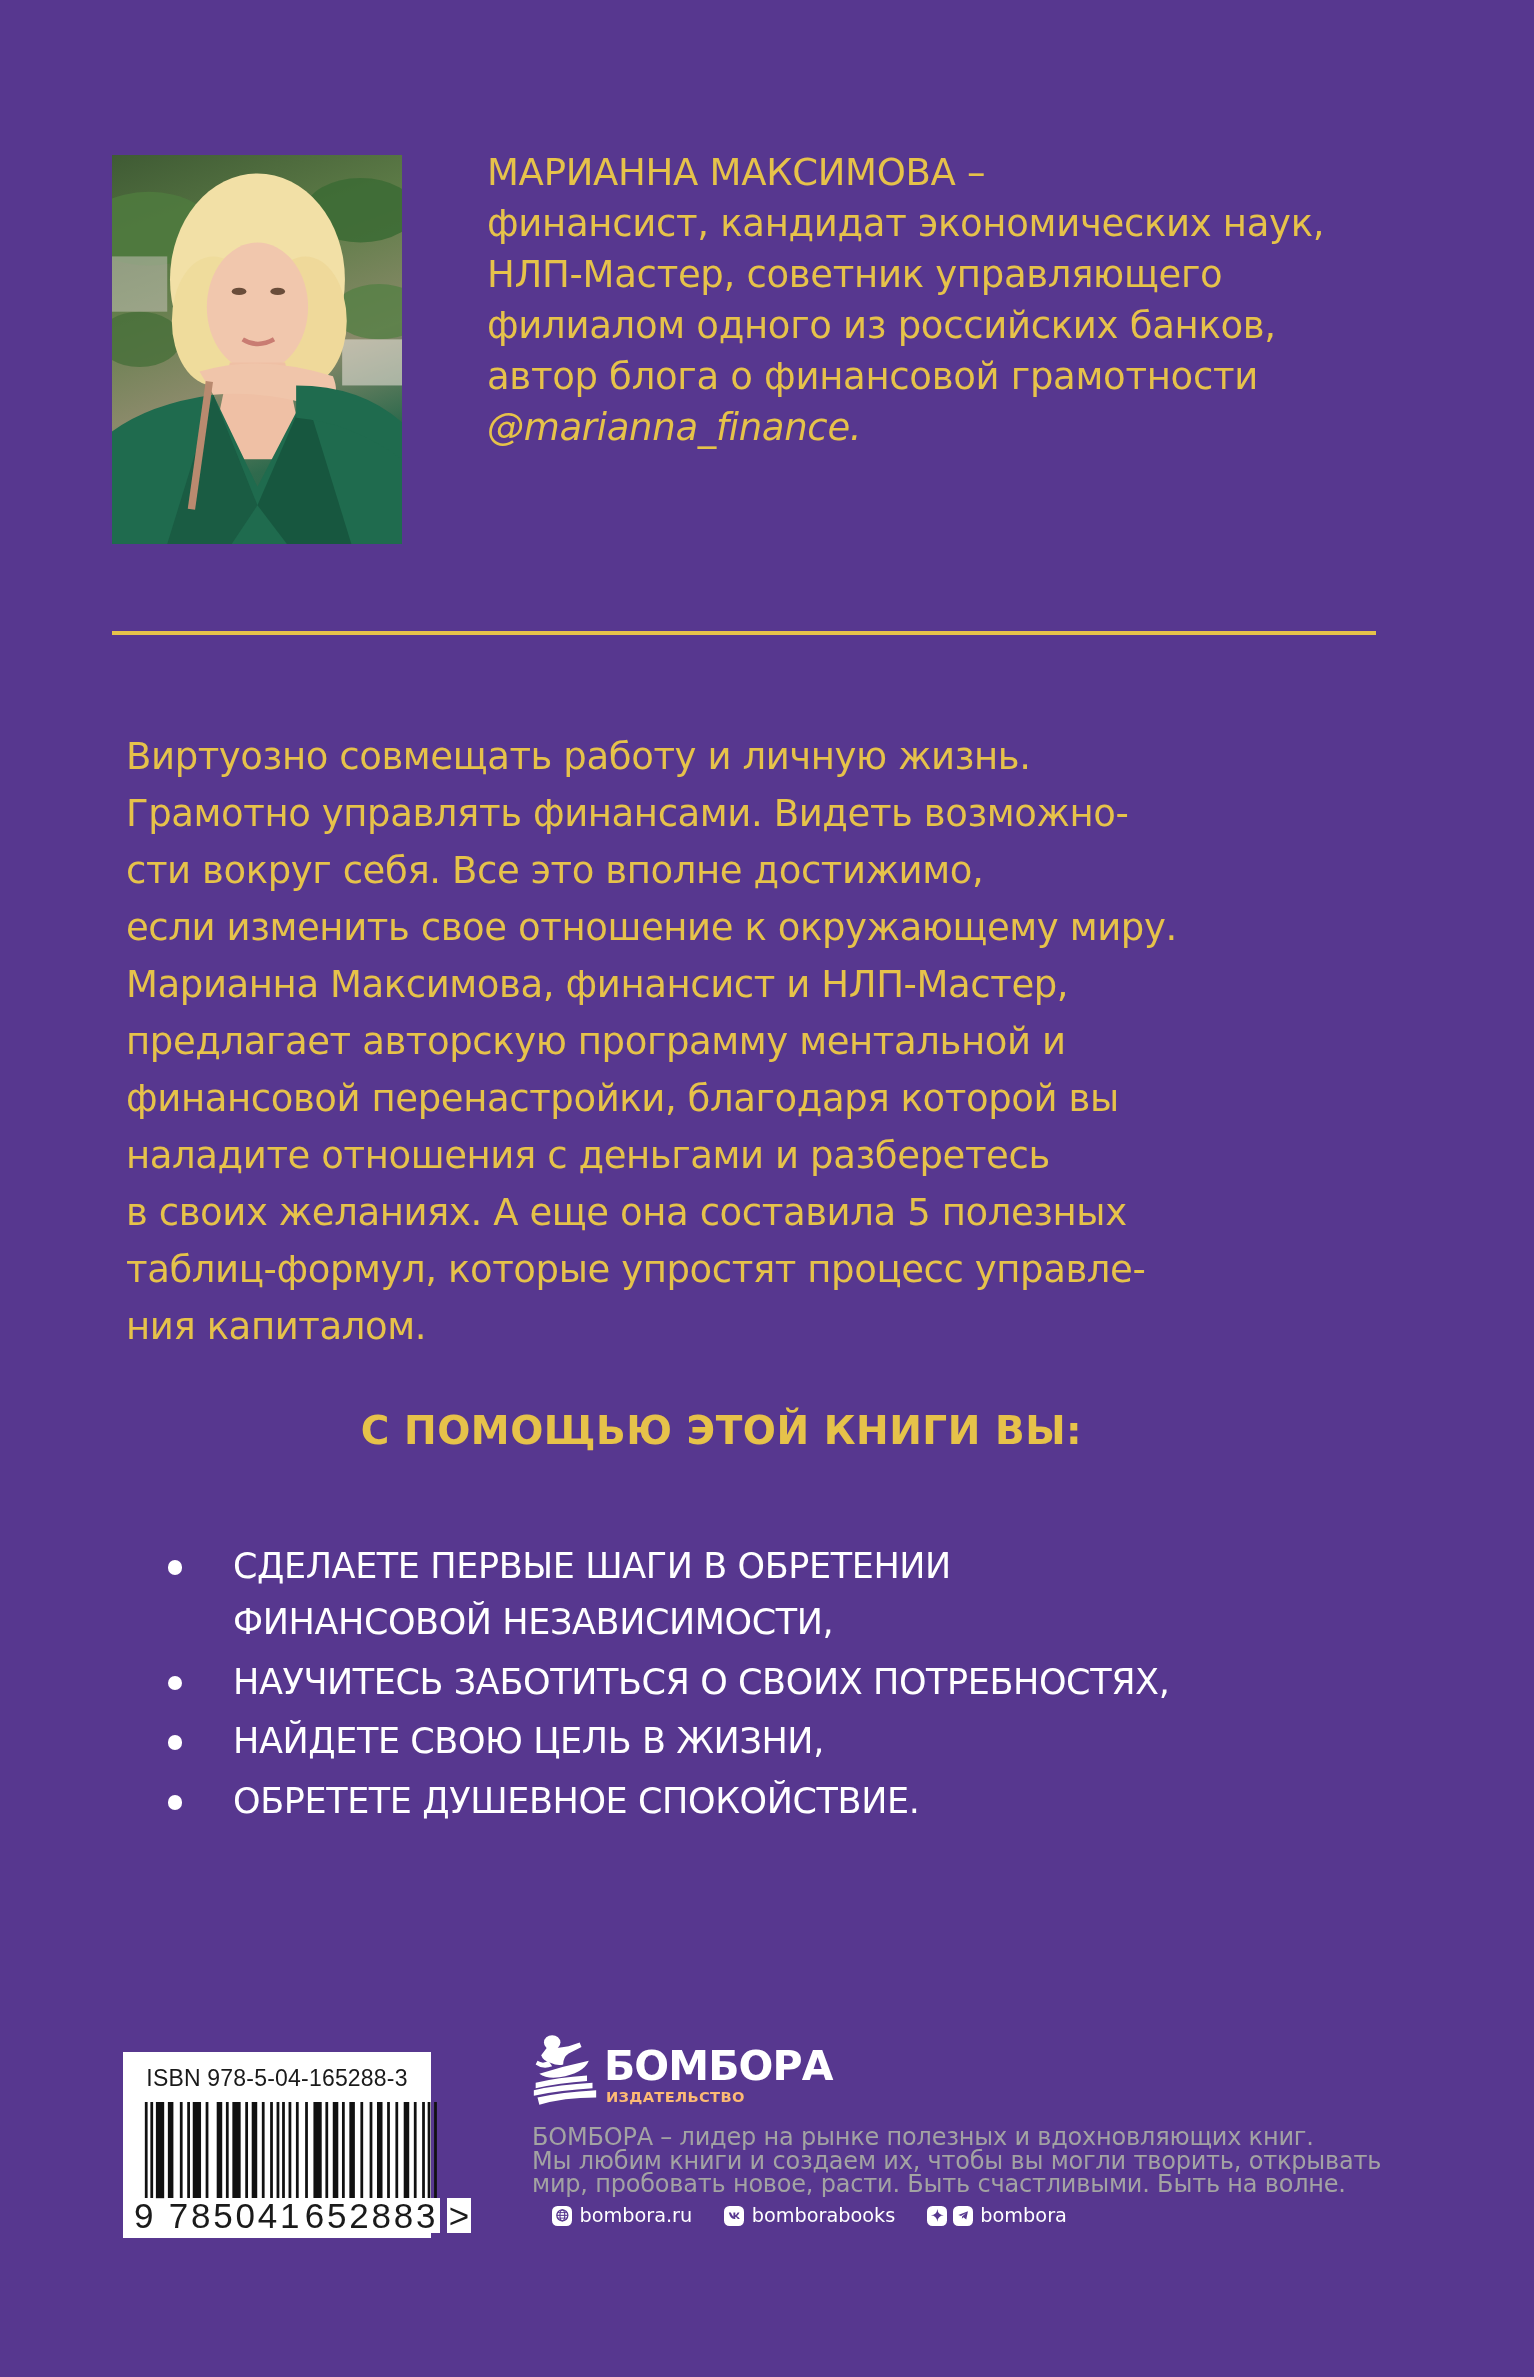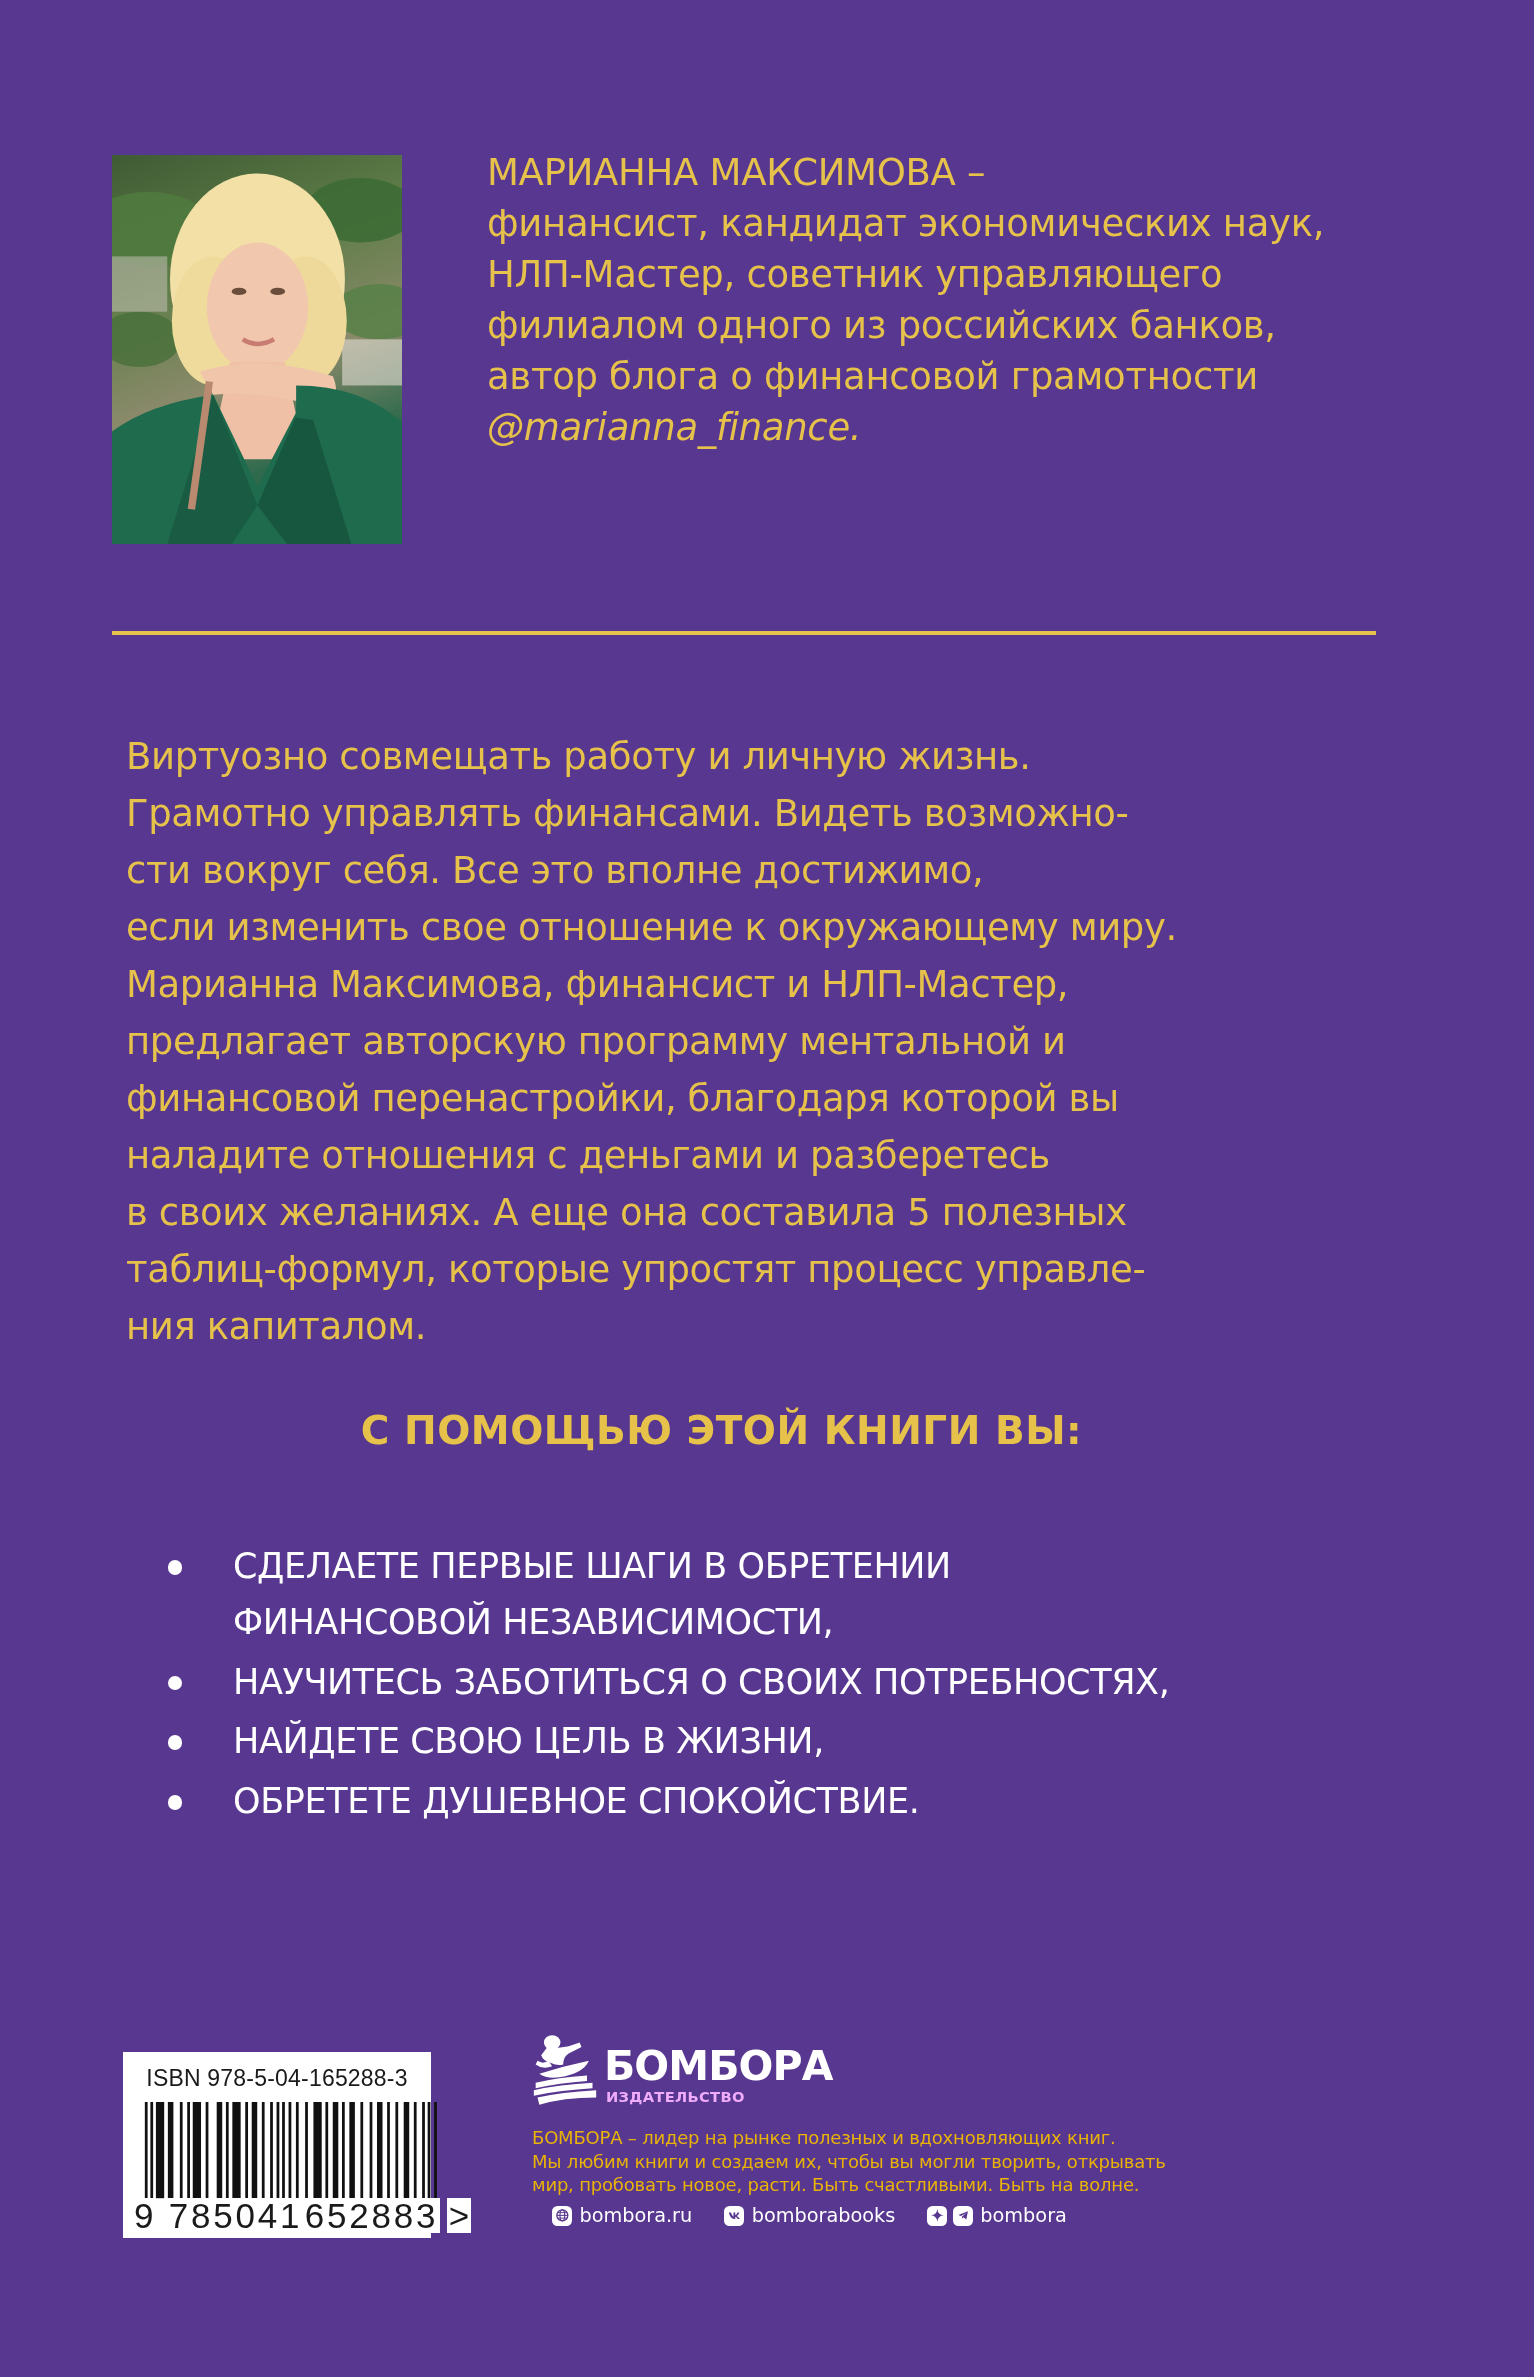--- a/index.html
+++ b/index.html
@@ -171,35 +171,35 @@
       font-family: "DejaVu Sans", sans-serif;
       font-weight: bold;
       font-size: 41px;
       line-height: 41px;
       letter-spacing: -0.9px;
     }
     .publisher-logo .sub {
       position: absolute;
       left: 74px;
       top: 59px;
-      color: #f0abfc;
+      color: #fdba74;
       font-family: "DejaVu Sans", sans-serif;
       font-weight: bold;
       font-size: 14.7px;
       line-height: 14.7px;
       letter-spacing: 0.3px;
     }
 
     .publisher-about {
       position: absolute;
       left: 532px;
       top: 2126px;
       width: 645px;
-      color: #eab308;
-      font-size: 18px;
+      color: #a3a3a3;
+      font-size: 24px;
       line-height: 23.5px;
       letter-spacing: -0.2px;
     }
     .publisher-about div { white-space: nowrap; }
 
     .socials {
       position: absolute;
       left: 552px;
       top: 2204px;
       display: flex;

